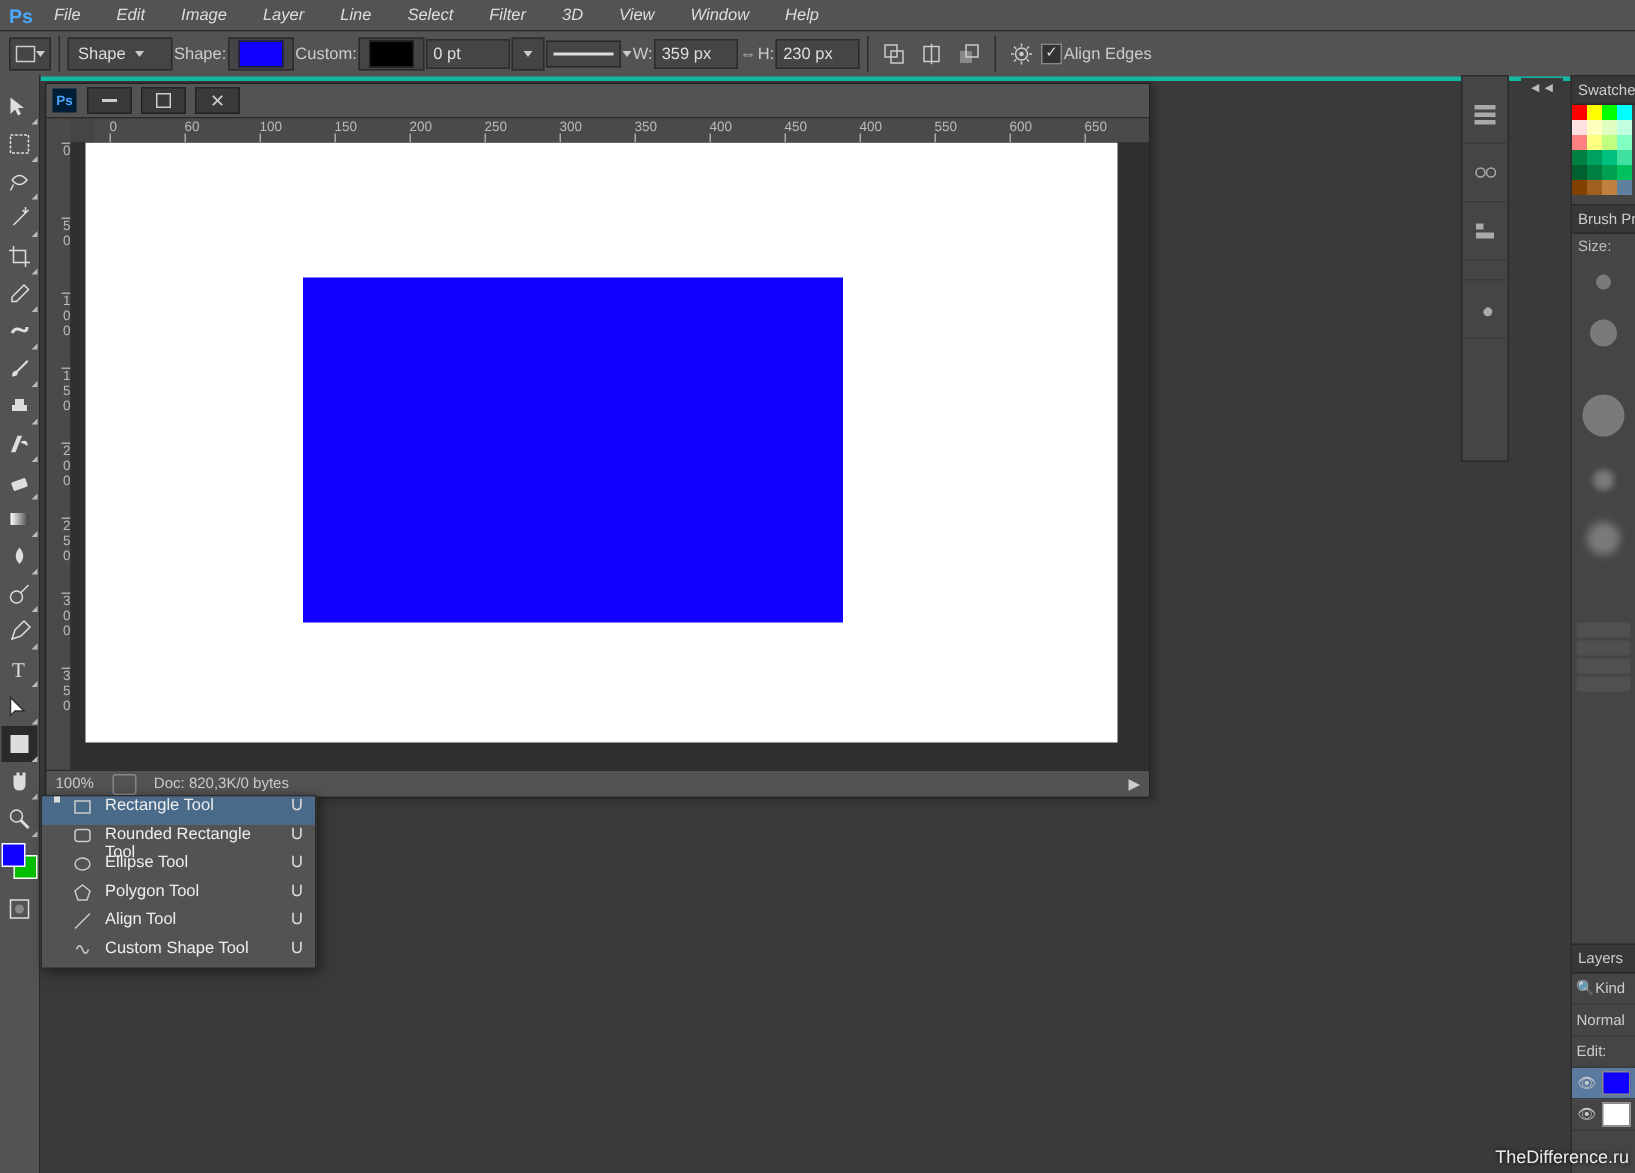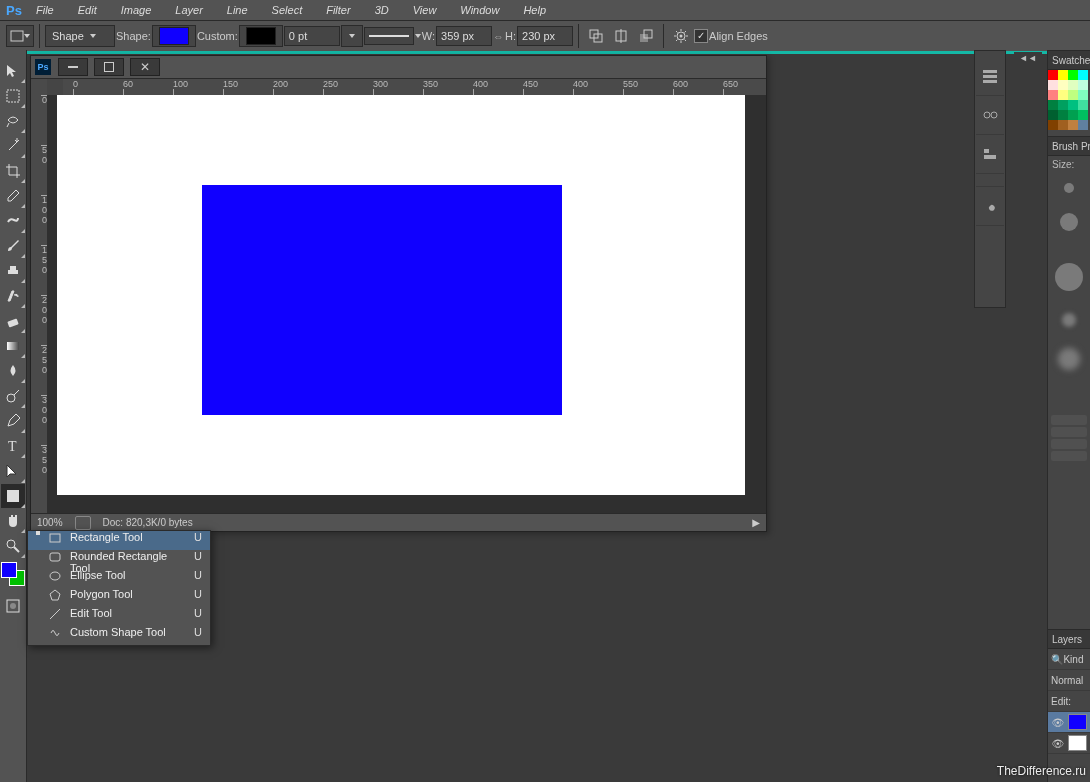--- a/index.html
+++ b/index.html
@@ -399,21 +399,21 @@
         <span class="ctx-label">Polygon Tool</span>
         <span class="ctx-key">U</span>
       </div>
       <div class="ctx-row">
         <span style="width:4px"></span>
         <span class="ctx-ico">
           <svg width="14" height="14">
             <line x1="2" y1="12" x2="12" y2="2" stroke="#ccc"></line>
           </svg>
         </span>
-        <span class="ctx-label">Edit Tool</span>
+        <span class="ctx-label">Align Tool</span>
         <span class="ctx-key">U</span>
       </div>
       <div class="ctx-row">
         <span style="width:4px"></span>
         <span class="ctx-ico">
           <svg width="14" height="14">
             <path d="M3 7 Q5 2 7 7 Q9 12 11 7" fill="none" stroke="#ccc"></path>
           </svg>
         </span>
         <span class="ctx-label">Custom Shape Tool</span>

